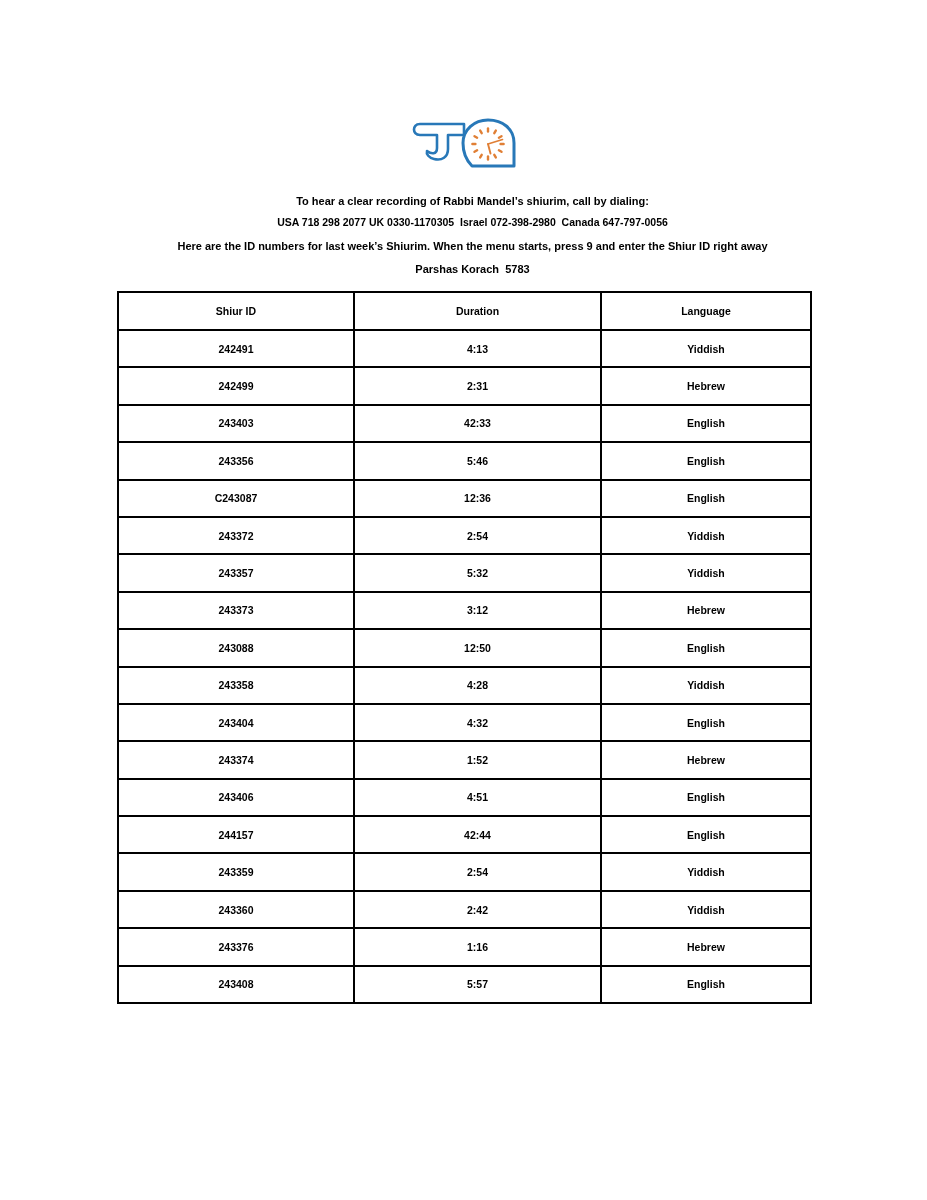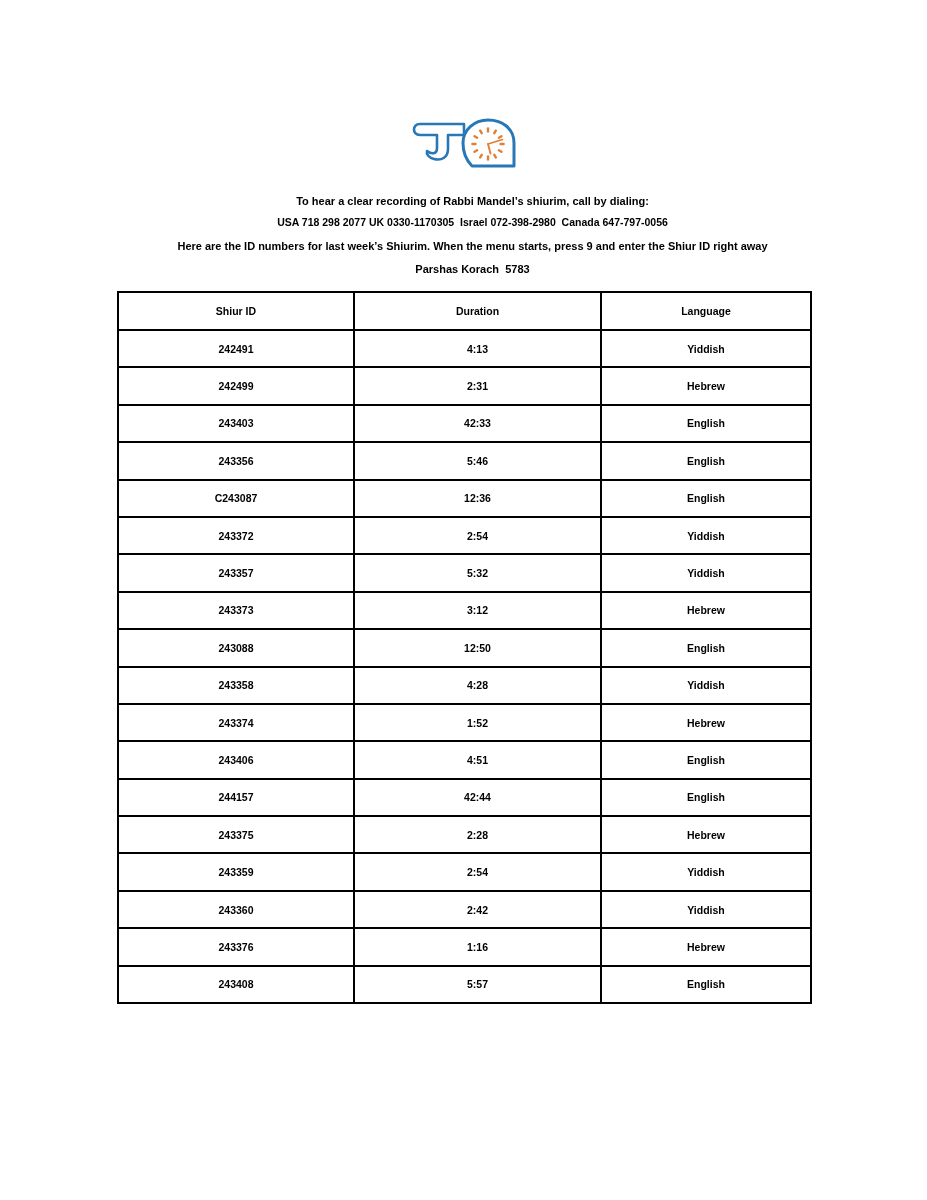--- a/index.html
+++ b/index.html
@@ -162,40 +162,40 @@
       <td>243088</td>
       <td>12:50</td>
       <td>English</td>
     </tr>
         <tr>
       <td>243358</td>
       <td>4:28</td>
       <td>Yiddish</td>
     </tr>
         <tr>
+      <td>243404</td>
+      <td>4:32</td>
+      <td>English</td>
+    </tr>
+        <tr>
       <td>243374</td>
       <td>1:52</td>
       <td>Hebrew</td>
     </tr>
         <tr>
       <td>243406</td>
       <td>4:51</td>
       <td>English</td>
     </tr>
         <tr>
       <td>244157</td>
       <td>42:44</td>
       <td>English</td>
     </tr>
         <tr>
-      <td>243375</td>
-      <td>2:28</td>
-      <td>Hebrew</td>
-    </tr>
-        <tr>
       <td>243359</td>
       <td>2:54</td>
       <td>Yiddish</td>
     </tr>
         <tr>
       <td>243360</td>
       <td>2:42</td>
       <td>Yiddish</td>
     </tr>
         <tr>

